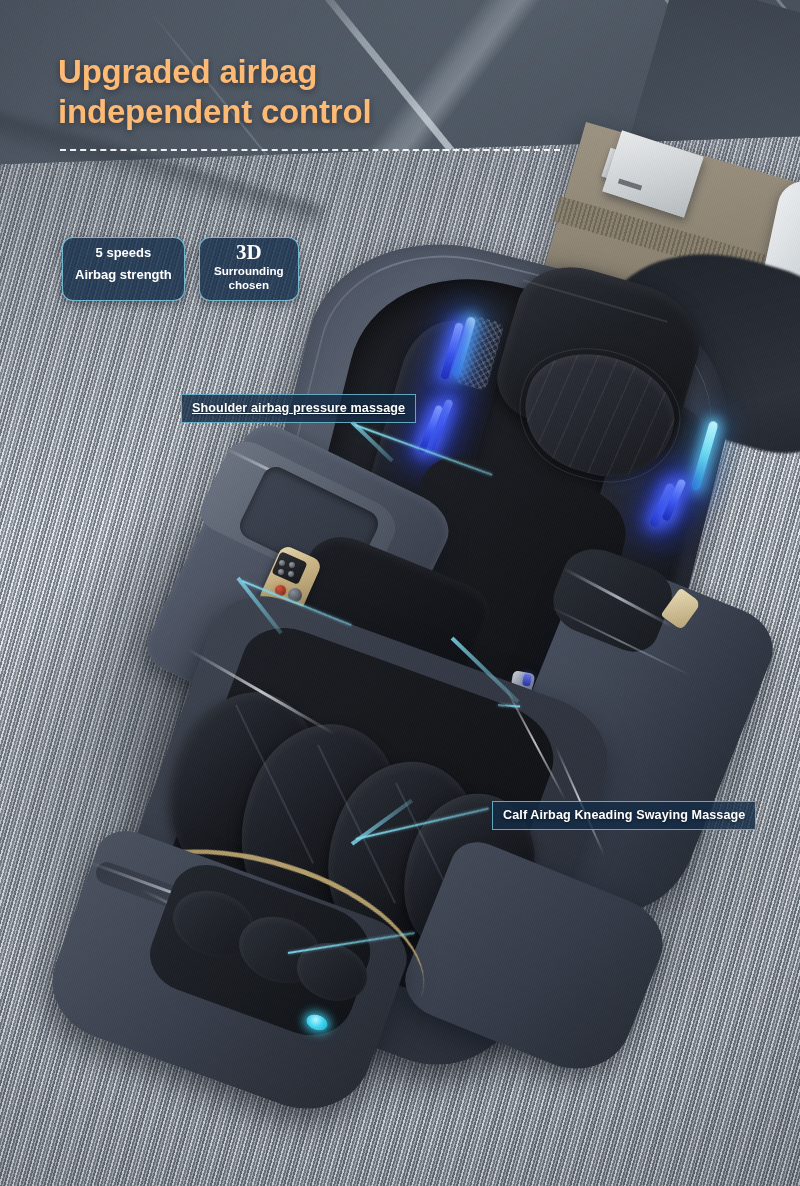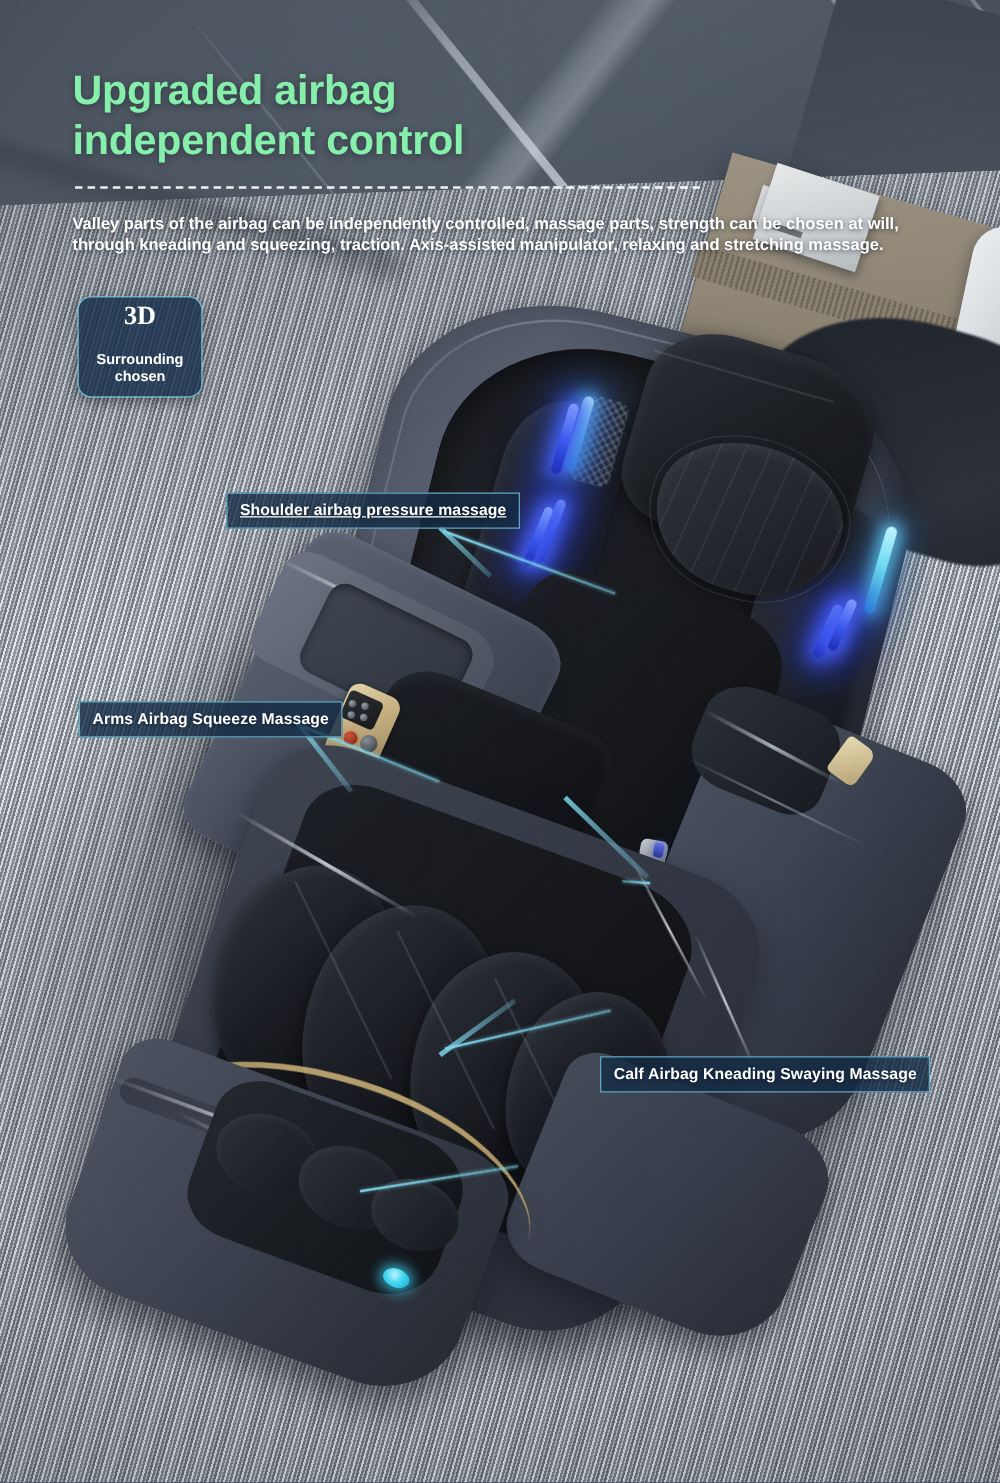--- a/index.html
+++ b/index.html
@@ -561,21 +561,21 @@
     background: linear-gradient(115deg, #434a58 0%, #343a47 55%, #262b34 100%);
     border-radius: 30px 50px 60px 40px / 26px 40px 56px 34px;
     transform: rotate(22deg);
     box-shadow: 0 10px 24px rgba(12,16,24,0.5);
   }
 
   
   .title {
     position: absolute; left: 58px; top: 52px;
     font-size: 33px; font-weight: 700; line-height: 1.21;
-    color: #86efac;
+    color: #fdba74;
     letter-spacing: -0.2px;
     text-shadow: 0 2px 6px rgba(15,20,30,0.45);
     white-space: pre-line;
   }
   .divider {
     position: absolute; left: 60px; top: 149px;
     width: 500px; height: 0;
     border-top: 2px dashed rgba(255,255,255,0.92);
   }
   .desc {
@@ -595,21 +595,21 @@
     text-align: center;
     padding: 7px 12px 9px;
     box-shadow: 0 3px 10px rgba(10,18,30,0.45);
     min-width: 102px;
   }
   .badge-a .b-top { font-size: 13px; font-weight: 700; margin-bottom: 7px; }
   .badge-a .b-bot { font-size: 13px; font-weight: 700; }
   .badge-b { min-width: 100px; padding-top: 3px; }
   .badge-b .b-top {
     font-family: "Liberation Serif", "DejaVu Serif", serif;
-    font-size: 21px; font-weight: 700; line-height: 1.05; margin-bottom: 18px;
+    font-size: 21px; font-weight: 700; line-height: 1.05; margin-bottom: 1px;
   }
   .badge-b .b-bot { font-size: 11.6px; font-weight: 700; line-height: 1.18; }
 
   
   .callout {
     position: absolute;
     background: rgba(20,44,70,0.80);
     border: 1.2px solid rgba(118,198,222,0.80);
     color: #ffffff;
     font-size: 12.6px;
@@ -630,21 +630,21 @@
     position: absolute;
     height: 4px;
     background: linear-gradient(90deg, rgba(126,214,236,0.85), rgba(126,214,236,0.25));
     transform-origin: left center;
     filter: blur(0.6px);
   }
 
   .c-shoulder { left: 181px; top: 394px; text-decoration: underline; }
   .c-arms     { left: 63px;  top: 561px; }
   .c-lumbar   { left: 530px; top: 689px; }
-  .c-calf     { left: 480px; top: 801px; margin-top: 44px; }
+  .c-calf     { left: 492px; top: 801px; }
   .c-foot     { left: 410px; top: 924px; }
 
   .l-shoulder { left: 355px; top: 424px; width: 146px; transform: rotate(20deg); }
   .l-shoulder2{ left: 352px; top: 420px; width: 56px; transform: rotate(44deg); }
   .l-arms     { left: 242px; top: 580px; width: 118px; transform: rotate(22deg); }
   .l-arms2    { left: 238px; top: 576px; width: 70px; transform: rotate(52deg); }
   .l-lumbar   { left: 452px; top: 636px; width: 92px; transform: rotate(44deg); }
   .l-lumbar-b { left: 520px; top: 706px; width: 22px; transform: rotate(184deg); }
   .l-calf     { left: 356px; top: 838px; width: 136px; transform: rotate(-13deg); }
   .l-foot     { left: 288px; top: 952px; width: 128px; transform: rotate(-9deg); }
@@ -772,37 +772,39 @@
     <div class="foot-pad fp3"></div>
     <div class="cyan-indicator"></div>
   </div>
 
   <div class="grain"></div>
   <div class="vignette"></div>
 
   <div class="title">Upgraded airbag
 independent control</div>
   <div class="divider"></div>
-  <div class="desc">Valley parts of the airbag can be independently controlled, massage parts, strength can be chosen at will, through kneading and squeezing, traction. Axis-assisted manipulator, relaxing and stretching massage.</div>
 
   <div class="badges">
+    <div class="badge badge-a">
+      <div class="b-top">5 speeds</div>
+      <div class="b-bot">Airbag strength</div>
+    </div>
     <div class="badge badge-b">
       <div class="b-top">3D</div>
       <div class="b-bot" style="white-space:pre-line">Surrounding
 chosen</div>
     </div>
   </div>
 
   <div class="leader-fat l-shoulder2"></div>
   <div class="leader l-shoulder"></div>
   <div class="leader-fat l-arms2"></div>
   <div class="leader l-arms"></div>
   <div class="leader-fat l-lumbar"></div>
   <div class="leader l-lumbar-b"></div>
   <div class="leader l-calf"></div>
   <div class="leader-fat l-calf2"></div>
   <div class="leader l-foot"></div>
 
   <div class="callout c-shoulder">Shoulder airbag pressure massage</div>
-  <div class="callout c-arms">Arms Airbag Squeeze Massage</div>
   <div class="callout c-calf">Calf Airbag Kneading Swaying Massage</div>
 
 </div>
 
 </body></html>

